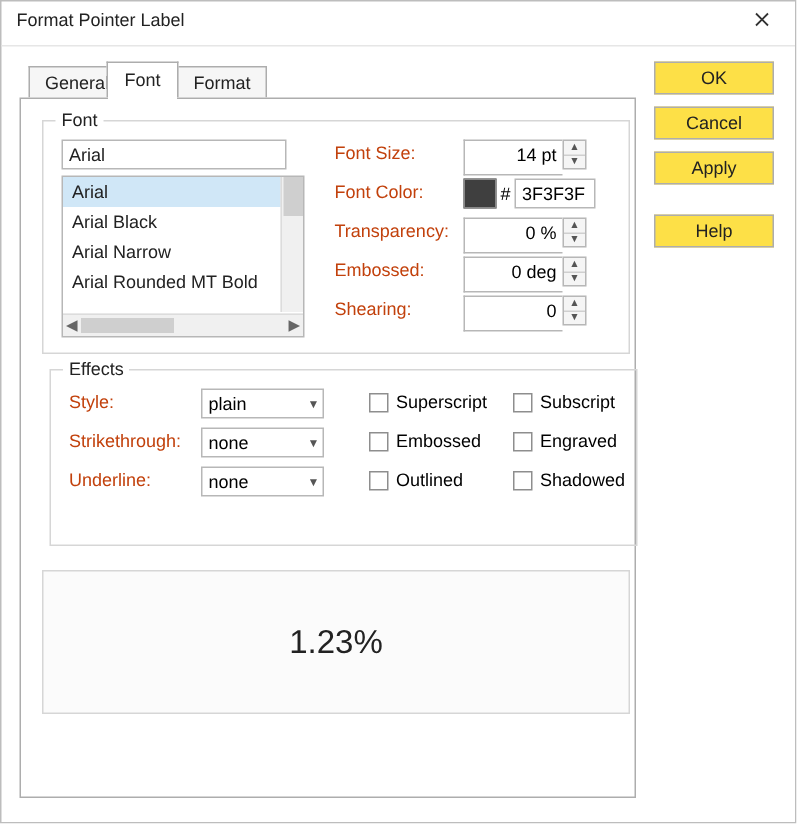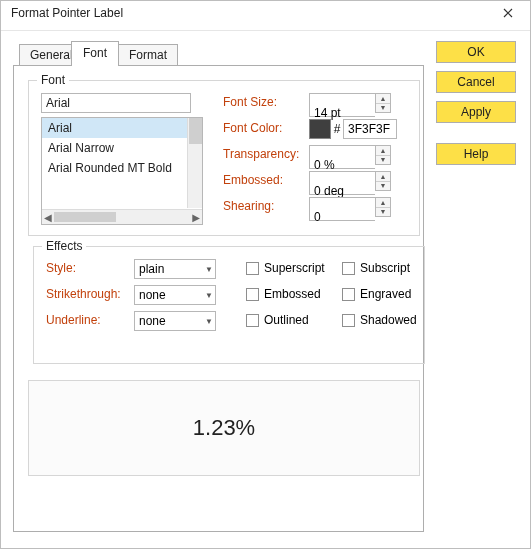--- a/index.html
+++ b/index.html
@@ -34,21 +34,21 @@
   .fontlist .item.selected { background:#d0e7f7; }
   .fontlist .cutoff { color:#222; }
   .fontlist .vscroll { position:absolute; right:0; top:0; width:15px; height:90px; background:#f0f0f0; border-left:1px solid #dcdcdc; }
   .fontlist .vscroll .thumb { position:absolute; top:0; width:13px; left:1px; height:26px; background:#cfcfcf; }
   .fontlist .hscroll { position:absolute; left:0; bottom:0; right:0; height:15px; background:#f0f0f0; border-top:1px solid #dcdcdc; display:flex; align-items:center; justify-content:space-between; padding:0 2px; }
   .fontlist .hscroll .arrow { color:#666; font-size:10px; }
   .fontlist .hscroll .track { flex:1; height:10px; margin:0 2px; position:relative; }
   .fontlist .hscroll .hthumb { position:absolute; left:0; width:62px; top:0; bottom:0; background:#cfcfcf; }
   .lbl { position:absolute; color:#c2410c; }
   .spin { position:absolute; display:flex; }
-  .spin .val { border:1px solid #b7b7b7; border-right:none; height:24px; width:66px; padding:10px 4px; line-height:18px; background:#fff; }
+  .spin .val { border:1px solid #b7b7b7; border-right:none; height:24px; width:66px; padding:0 4px; line-height:18px; background:#fff;text-align:right; }
   .spin .ctrl { width:16px; height:20px; border:1px solid #b7b7b7; background:#f5f5f5; display:flex; flex-direction:column; }
   .spin .ctrl .sp { flex:1; display:flex; align-items:center; justify-content:center; font-size:7px; color:#555; line-height:1; }
   .spin .ctrl .sp:first-child { border-bottom:1px solid #cfcfcf; }
   .colorrow { position:absolute; display:flex; align-items:center; }
   .swatch { width:22px; height:20px; background:#3f3f3f; border:1px solid #888; }
   .hash { width:12px; text-align:center; }
   .hex { border:1px solid #b7b7b7; height:20px; width:54px; padding:0 4px; line-height:18px; background:#fff; }
   .combo { position:absolute; width:82px; height:20px; border:1px solid #b7b7b7; background:#fff; display:flex; align-items:center; justify-content:space-between; padding:0 2px 0 4px; }
   .combo .arw { font-size:8px; color:#555; }
   .check { position:absolute; display:flex; align-items:center; }
@@ -78,20 +78,21 @@
 
       <div class="tabpanel">
 
         <div class="group font-group">
           <span class="legend">Font</span>
 
           <input class="textinput fontname" value="Arial" style="">
 
           <div class="fontlist">
             <div class="item selected">Arial</div>
+            <div class="item">Arial Black</div>
             <div class="item">Arial Narrow</div>
             <div class="item cutoff" style="height:16px;line-height:20px;overflow:hidden">Arial Rounded MT Bold</div>
             <div class="vscroll">
                 <div class="thumb"></div>
               </div>
             <div class="hscroll">
               <span class="arrow">◀</span>
               <div class="track">
                   <div class="hthumb"></div>
                 </div>

